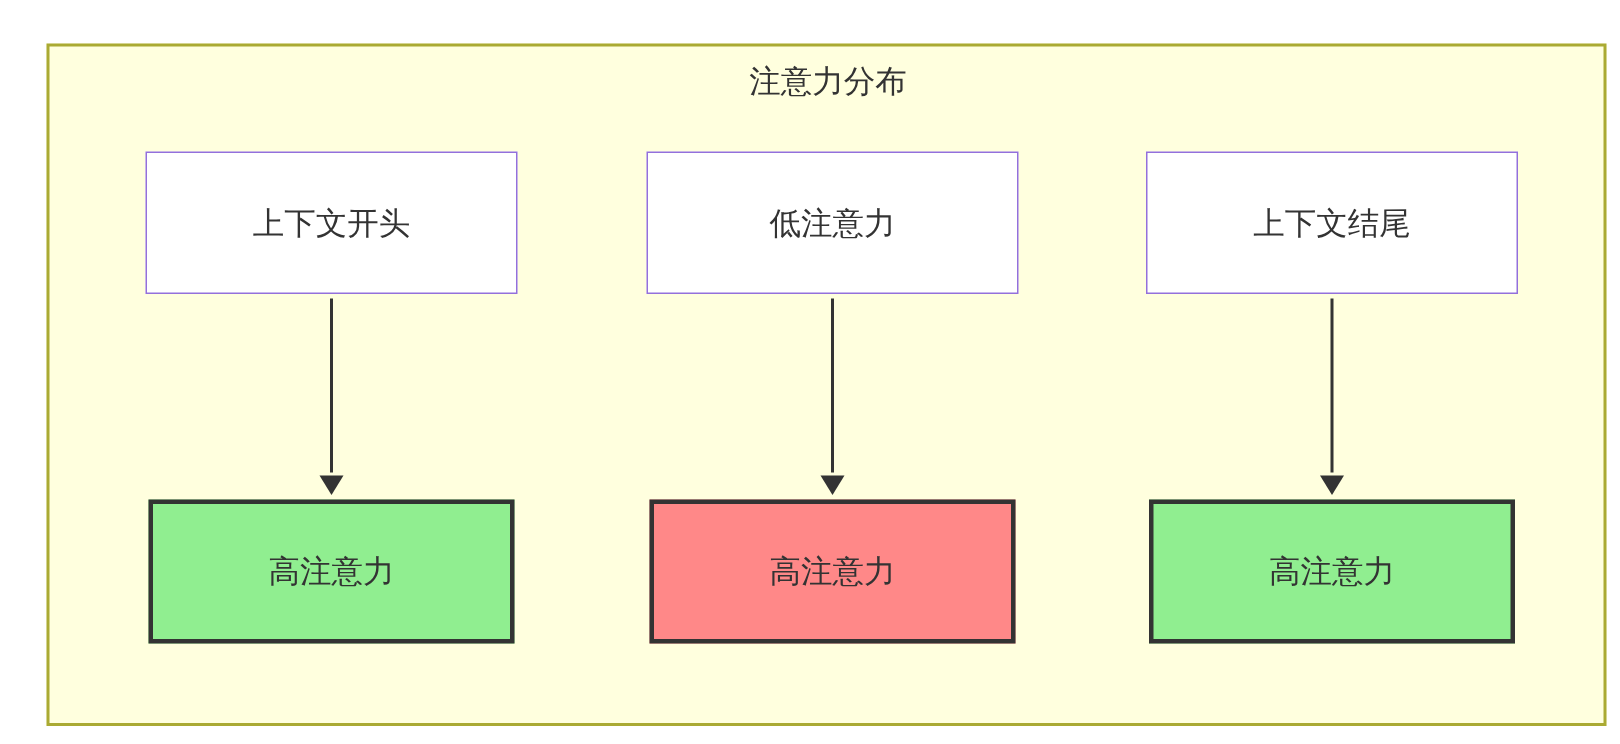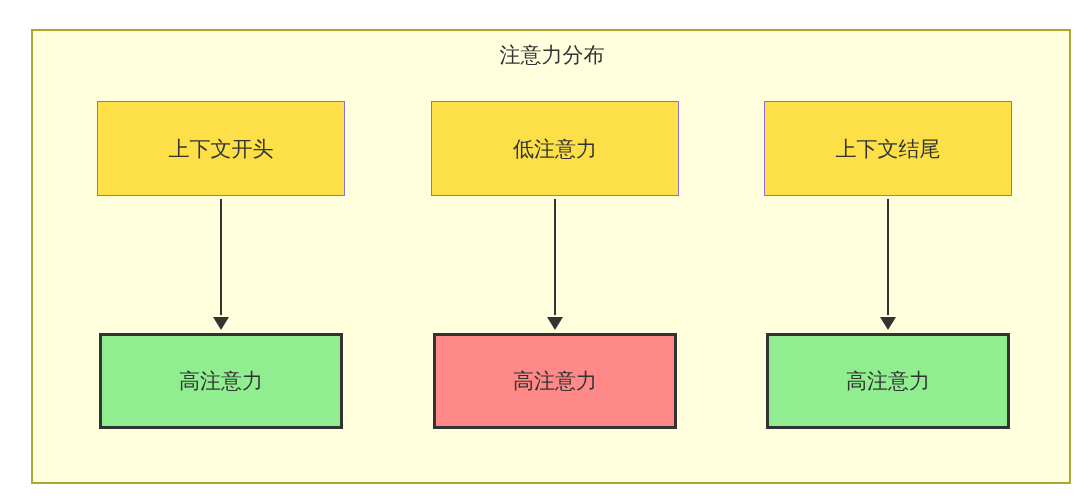--- a/index.html
+++ b/index.html
@@ -44,21 +44,21 @@
   .node {
     display: flex;
     align-items: center;
     justify-content: center;
     font-size: 21px;
     color: #333333;
     text-align: center;
   }
   .source-node {
     width: 248px; height: 95px;
-    background: #fde047;
+    background: #ffffff;
     border: 1.5px solid #9370DB;
   }
   .arrow {
     height: 133px;
     display: flex;
     flex-direction: column;
     align-items: center;
   }
   .arrow-line {
     width: 2px;

